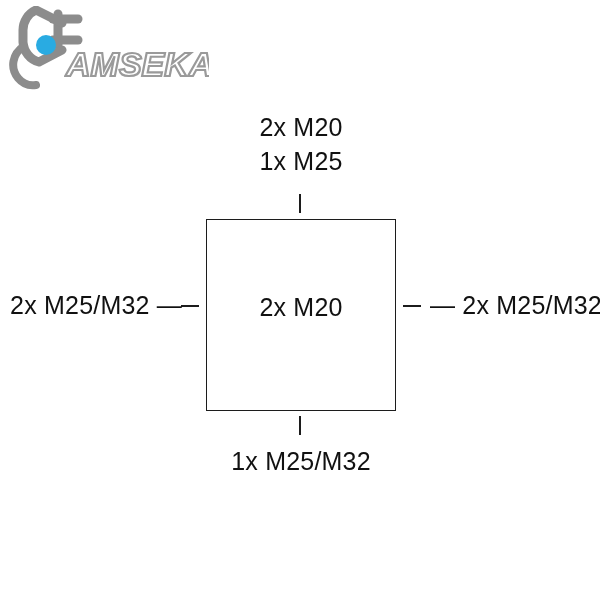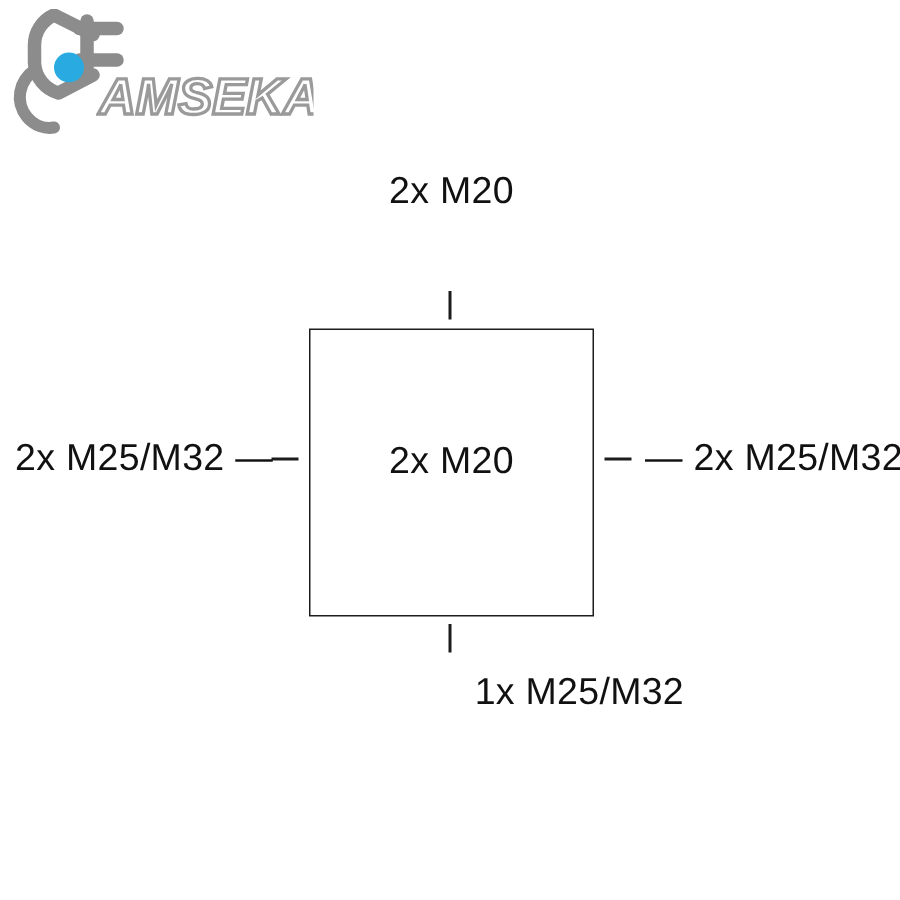--- a/index.html
+++ b/index.html
@@ -110,21 +110,21 @@
   }
   #label-right {
     left: 430px;
     top: 288px;
     text-align: left;
   }
   #label-bottom {
     left: 146px;
     top: 444px;
     width: 310px;
-    text-align: right;
+    text-align: center;
   }
 </style>
 </head>
 <body>
 
 <div id="canvas">
 
   <div id="logo">
 
     <svg id="logo-mark" viewBox="0 0 82 84">
@@ -143,20 +143,21 @@
     </svg>
 
     <svg id="logo-wordmark" viewBox="0 0 145 42">
       <text x="2" y="32" font-family="'Liberation Sans', sans-serif" font-size="34" font-weight="bold" font-style="italic" fill="#ffffff" stroke="#9a9a9a" stroke-width="2.2">AMSEKA</text>
     </svg>
 
   </div>
 
   <div class="label" id="label-top">
     <div>2x M20</div>
+    <div>1x M25</div>
   </div>
 
   <div class="tick-v" id="tick-top"></div>
   <div class="tick-v" id="tick-bottom"></div>
   <div class="tick-h" id="tick-left"></div>
   <div class="tick-h" id="tick-right"></div>
 
   <div class="label" id="label-left">
     <span>2x M25/M32</span>
     <span>—</span>

